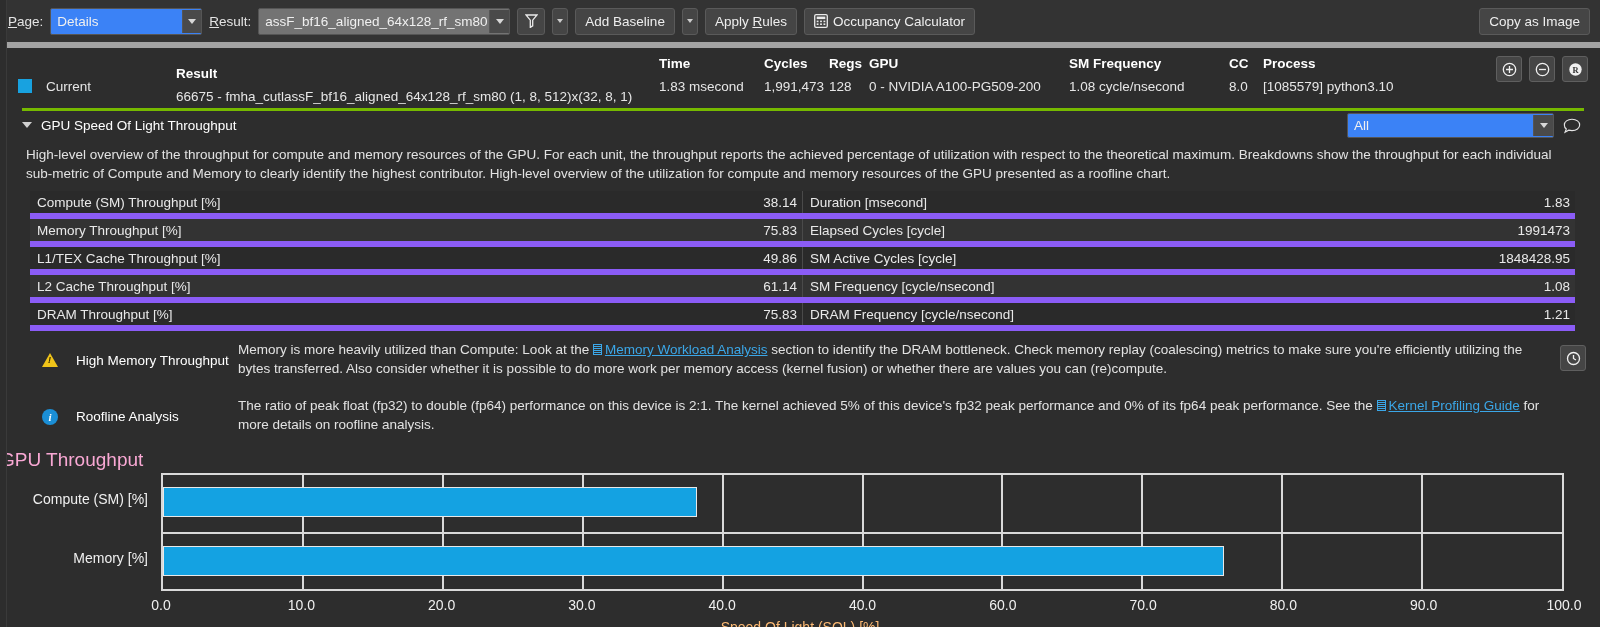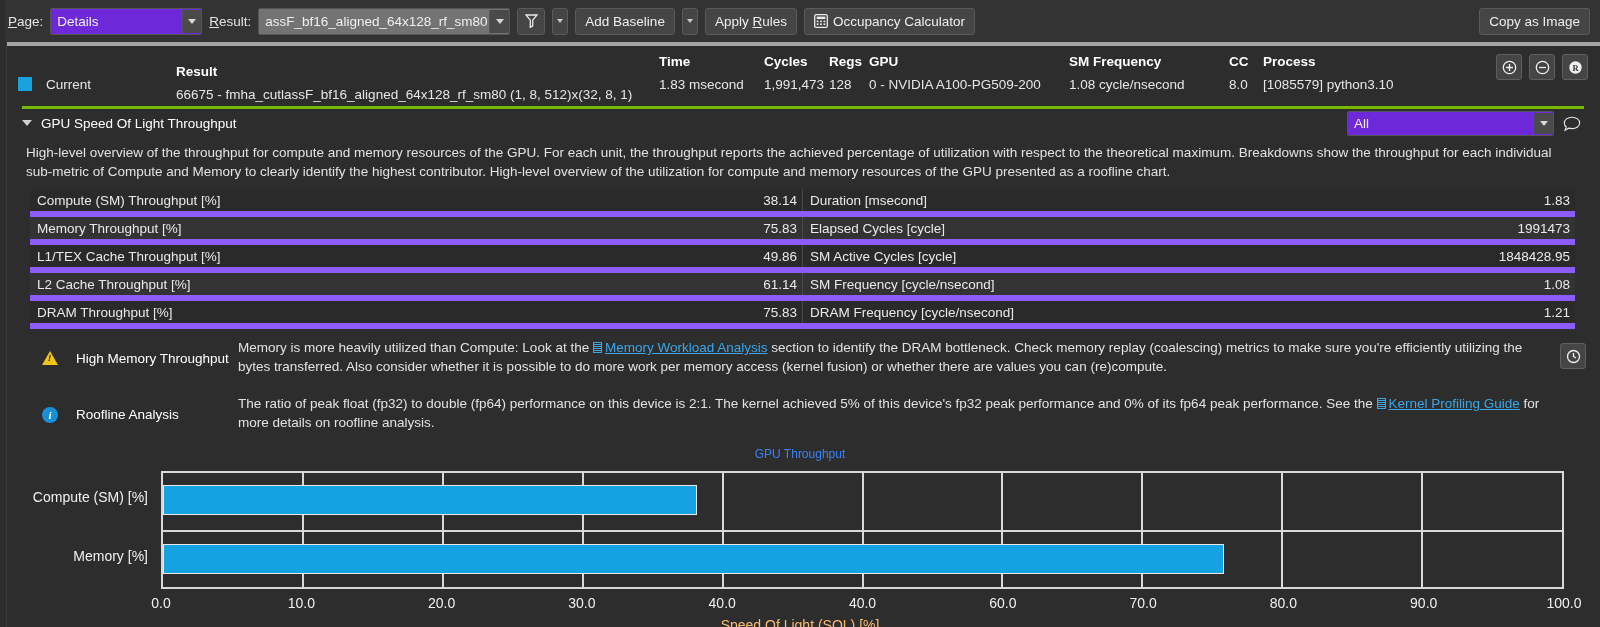--- a/index.html
+++ b/index.html
@@ -6,24 +6,24 @@
   body{
     width:1600px;height:627px;overflow:hidden;
     font-family:"Liberation Sans","DejaVu Sans",sans-serif;
     color:#e6e6e6;font-size:13px;
     -webkit-font-smoothing:antialiased;
   }
   .app{width:1600px;height:627px;position:relative;background:#2d2d2d;display:flex;flex-direction:column;}
 
   
   .toolbar{height:42px;min-height:42px;background:#333333;display:flex;align-items:center;
-           padding:0 8px;gap:7px;border-bottom:4px solid #a3a3a3;position:relative;}
+           padding:0 8px;gap:7px;border-bottom:6px solid #a3a3a3;position:relative;}
   .lbl{color:#e4e4e4;font-size:13.5px;white-space:nowrap;}
   .lbl u{text-decoration:underline;}
-  .combo{height:25px;background:#6d28d9;border:1px solid #555;border-radius:2px;
+  .combo{height:25px;background:#3b82f6;border:1px solid #555;border-radius:2px;
          display:flex;align-items:center;position:relative;}
   .combo .txt{padding:0 6px;font-size:13.5px;color:#f0f0f0;white-space:nowrap;overflow:hidden;
               text-overflow:clip;line-height:25px;}
   .combo .arrowbox{width:20px;height:23px;background:#4a4a4a;border-left:1px solid #555;
                    display:flex;align-items:center;justify-content:center;}
   .caret{width:0;height:0;border-left:4px solid transparent;border-right:4px solid transparent;
          border-top:5px solid #d8d8d8;}
   #page-combo{width:150px;}
   #page-combo .txt{width:128px;}
   #result-combo{width:250px;background:#737373;}
@@ -101,21 +101,21 @@
             border-bottom:14px solid #f0c419;position:relative;}
   .warn-tri::after{content:"!";position:absolute;left:-2px;top:3px;font-size:9px;color:#3a2e00;
                    font-weight:bold;line-height:9px;}
   .info-circ{width:16px;height:16px;border-radius:50%;background:#1b8fd6;color:#fff;font-size:11px;
              font-weight:bold;display:flex;align-items:center;justify-content:center;
              font-family:"Liberation Serif",serif;}
 
   
   .chartarea{position:relative;margin-top:4px;height:196px;min-height:196px;
              font-family:"Liberation Sans","DejaVu Sans",sans-serif;}
-  .chart-title{text-align:center;font-size:12px;color:#3b82f6;margin-top:2px;}
+  .chart-title{text-align:left;font-size:19px;color:#f9a8d4;margin-top:2px;}
   .plotzone{position:absolute;left:0;right:0;top:26px;height:118px;}
   .ylabels{position:absolute;left:0;top:0;width:156px;height:118px;}
   .ylabel{position:absolute;right:8px;font-size:14px;color:#f0f0f0;white-space:nowrap;text-align:right;}
   .plot{position:absolute;left:161px;right:36px;top:0;height:118px;
         border-left:2px solid #d9d9d9;border-top:2px solid #d9d9d9;border-bottom:2px solid #d9d9d9;
         border-right:2px solid #d9d9d9;background:#2d2d2d;box-sizing:border-box;}
   .vgrid{position:absolute;top:0;bottom:0;width:2px;background:#d9d9d9;}
   .hgrid{position:absolute;left:0;right:0;height:2px;background:#d9d9d9;}
   .bar{position:absolute;height:30px;background:#14a2e2;border:1px solid #e8e8e8;box-sizing:border-box;}
   .xaxis{position:absolute;left:161px;right:36px;top:150px;height:20px;}

